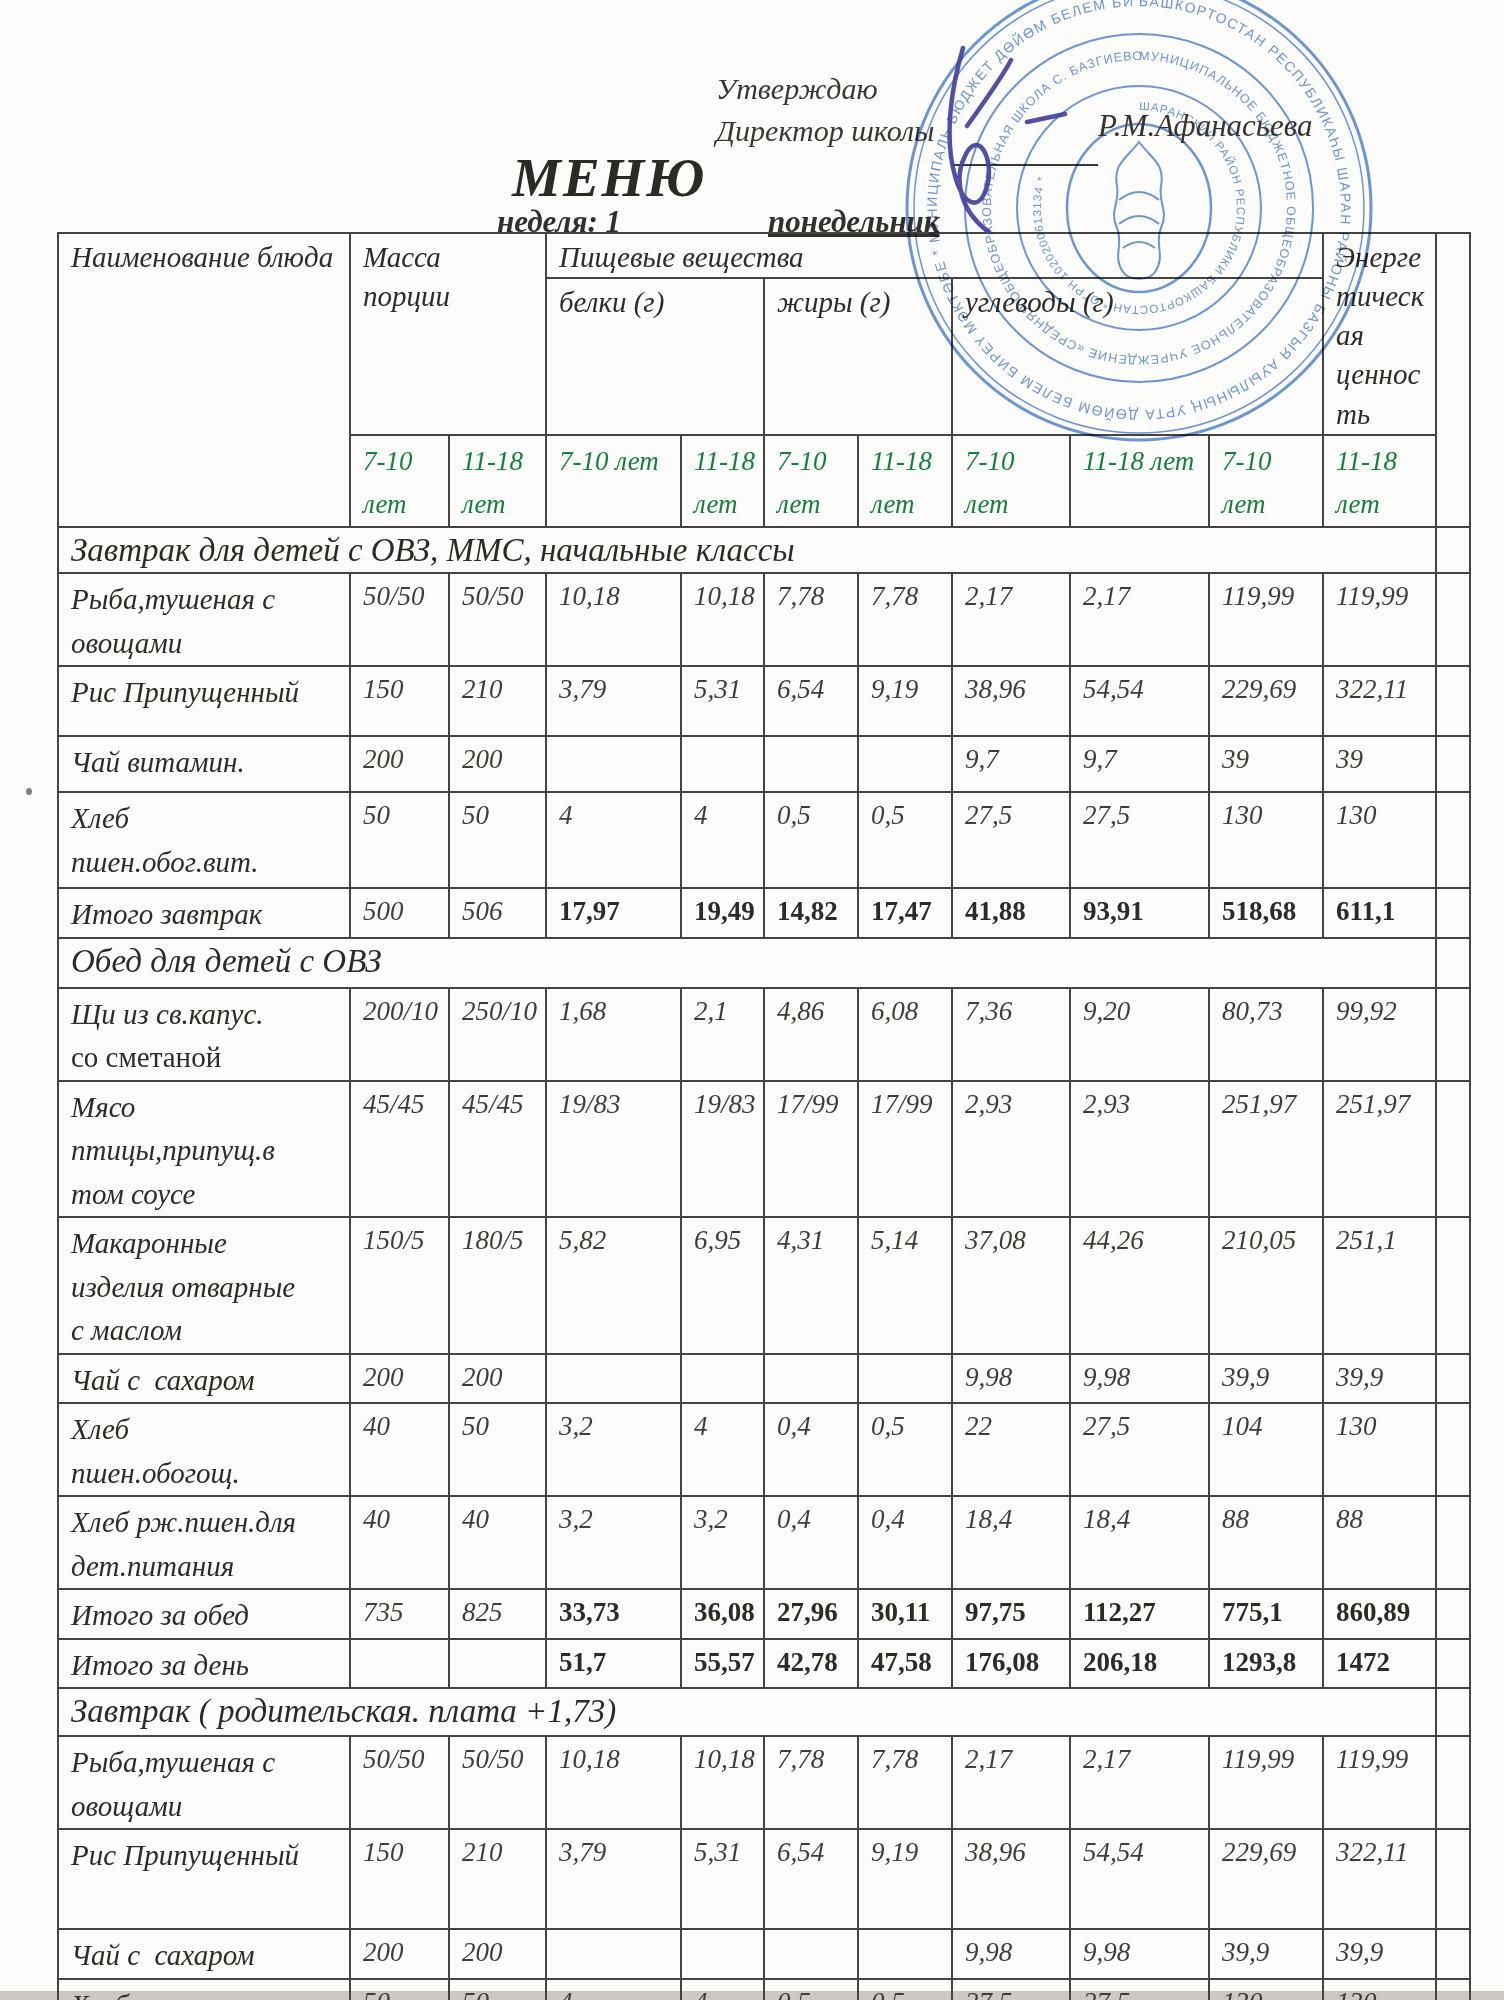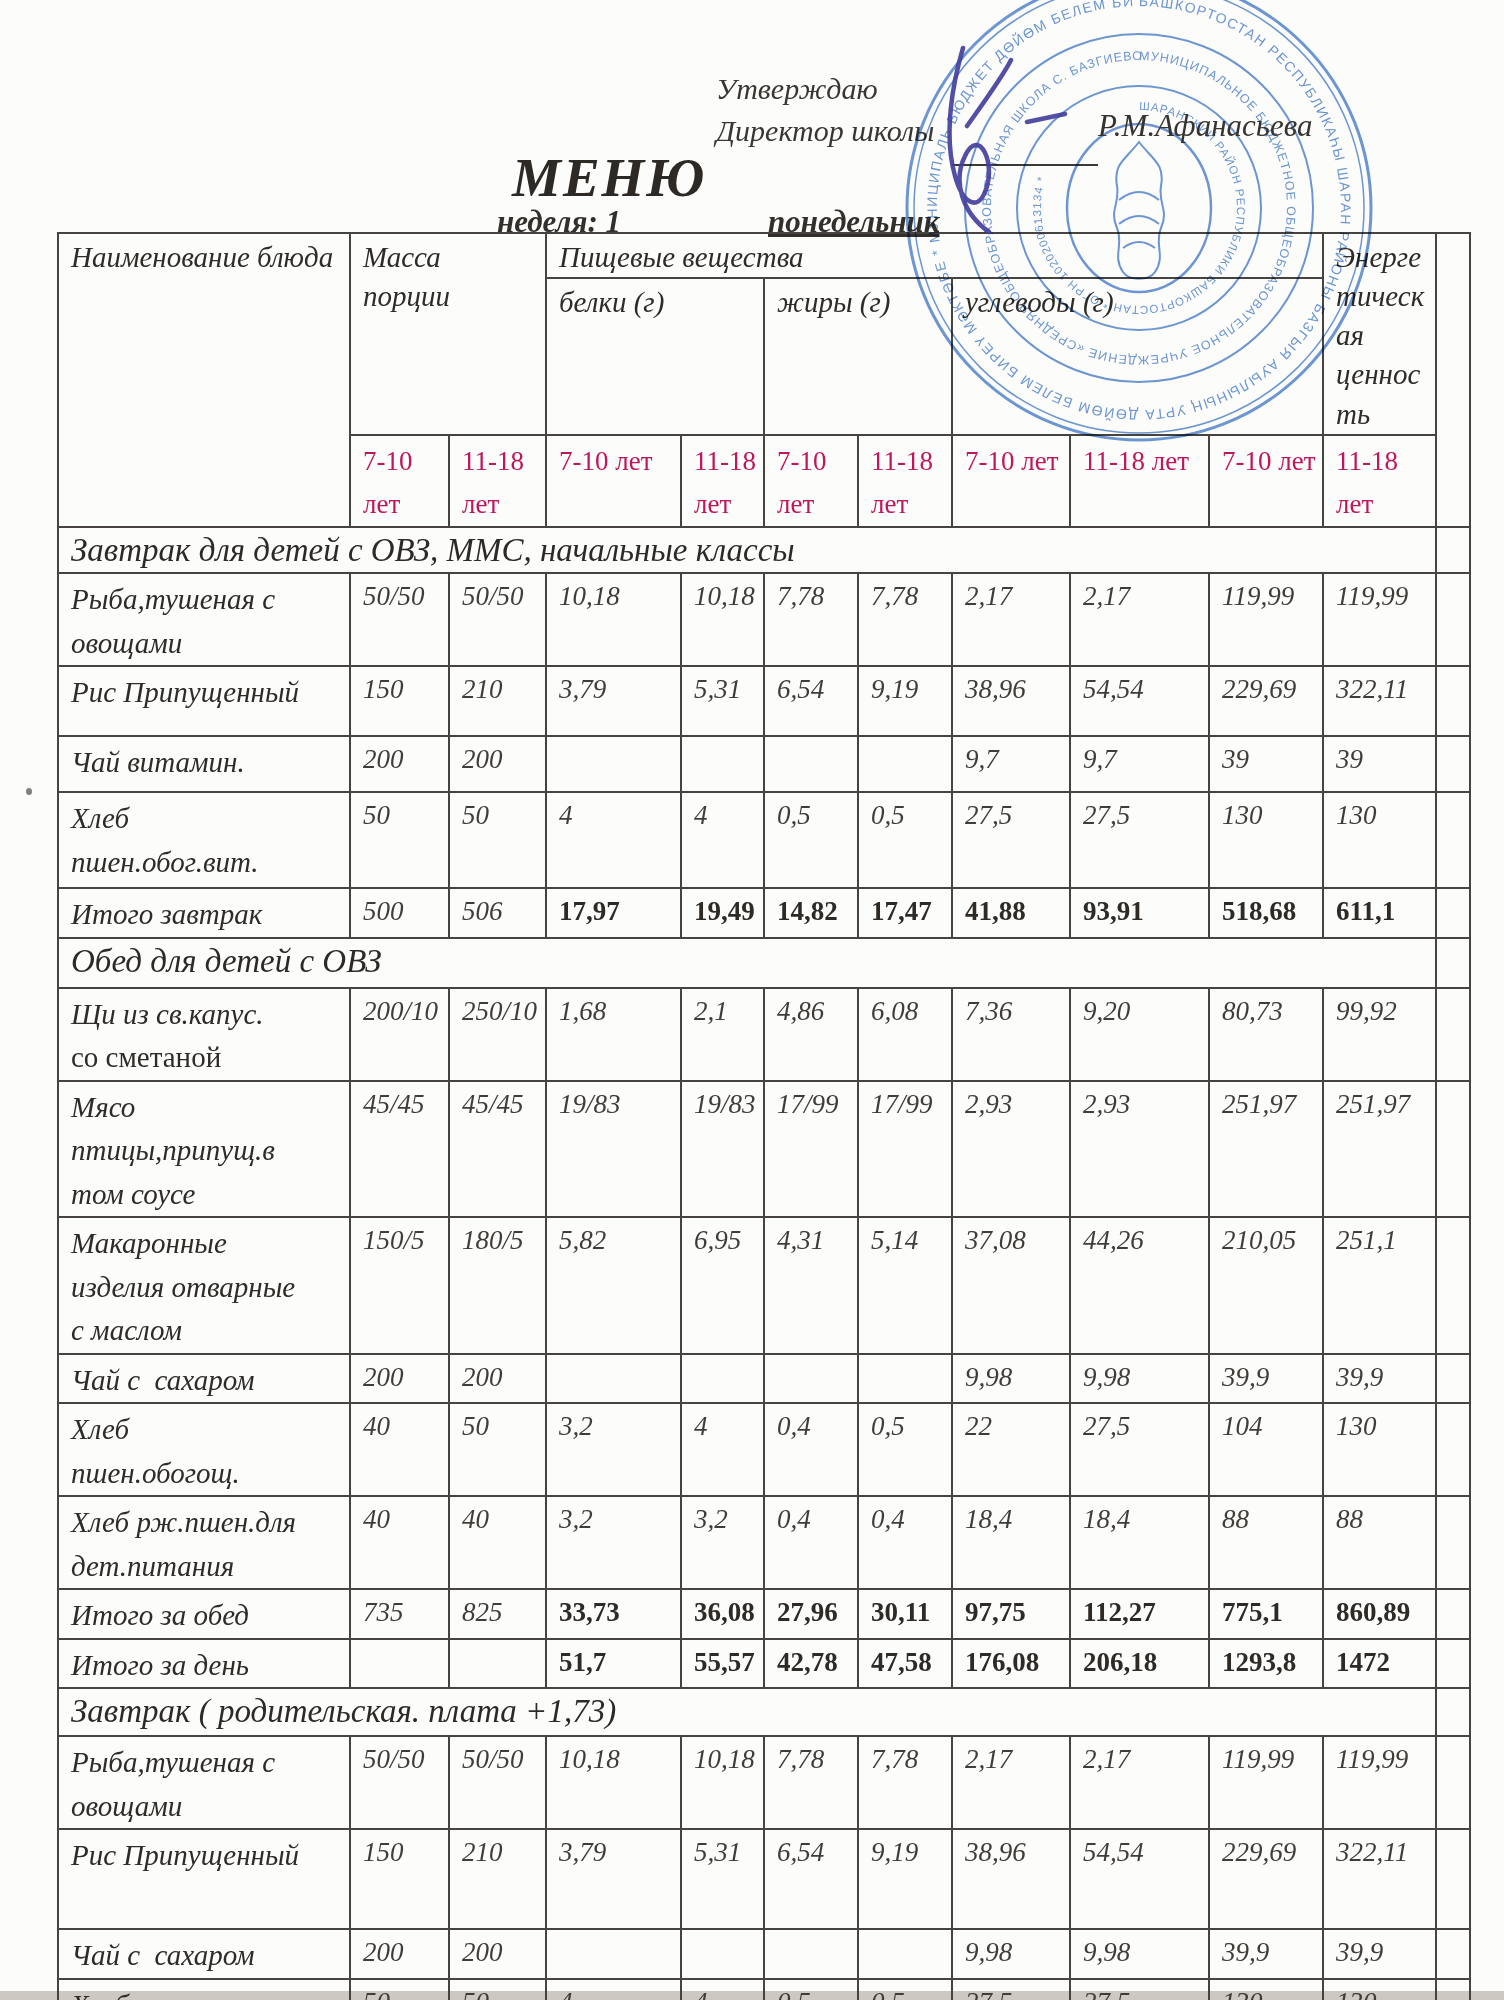--- a/index.html
+++ b/index.html
@@ -26,21 +26,21 @@
   
   table.menu{
     position:absolute;left:57px;top:232px;width:1412px;
     border-collapse:collapse;table-layout:fixed;z-index:2;
   }
   table.menu td,table.menu th{
     border:2px solid #474340;vertical-align:top;overflow:hidden;
     padding:4px 6px 0 12px;font-weight:normal;text-align:left;
   }
   th.h{font-weight:bold;font-style:italic;font-size:29px;line-height:1.35;white-space:pre-wrap;color:#2f2c28;}
-  th.age{font-weight:bold;font-size:27px;line-height:1.6;color:#be185d;}
+  th.age{font-weight:bold;font-style:italic;font-size:27px;line-height:1.6;color:#15803d;}
   td.band{
     text-align:center;font-weight:bold;font-style:italic;font-size:33px;
     padding-top:2px;color:#2d2a26;margin-left:28px;
   }
   td.dish{font-weight:bold;font-style:italic;font-size:29px;line-height:1.5;white-space:pre-wrap;padding-left:8px;color:#2f2b27;}
   td.dish .plain{font-weight:normal;font-style:normal;}
   td.val{font-style:italic;font-size:27px;color:#403c37;line-height:1.35;}
   td.val.strong{font-style:normal;font-weight:bold;color:#2e2b27;}
   td.trail{padding:0;}
   

